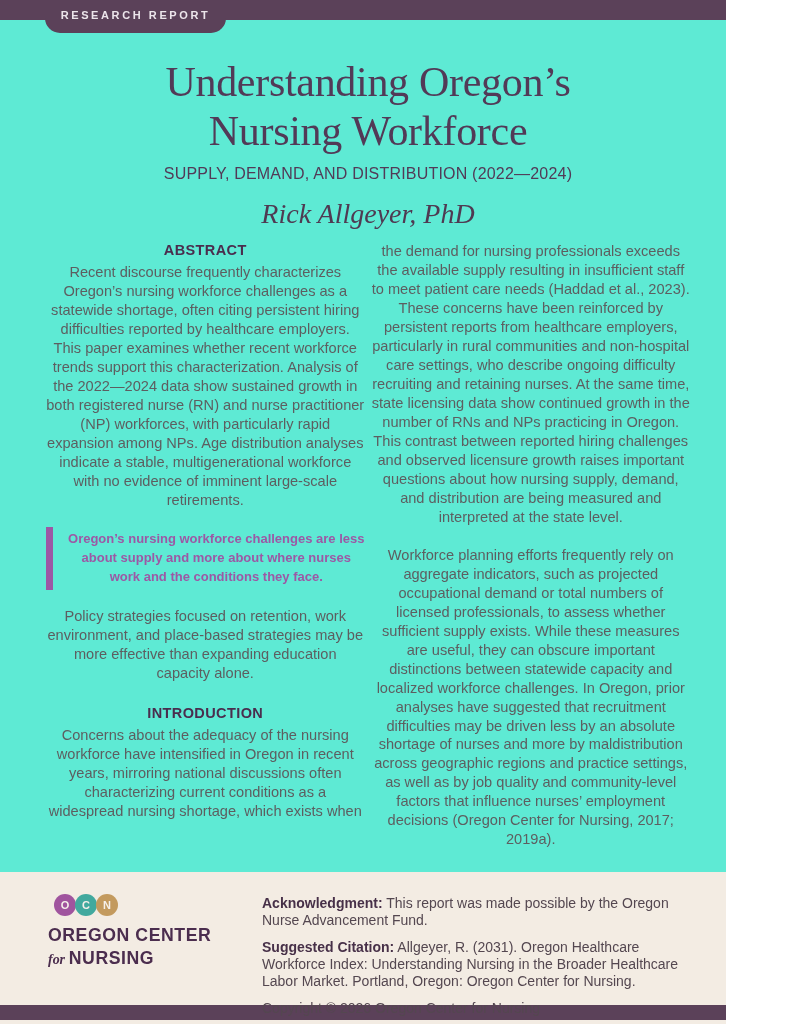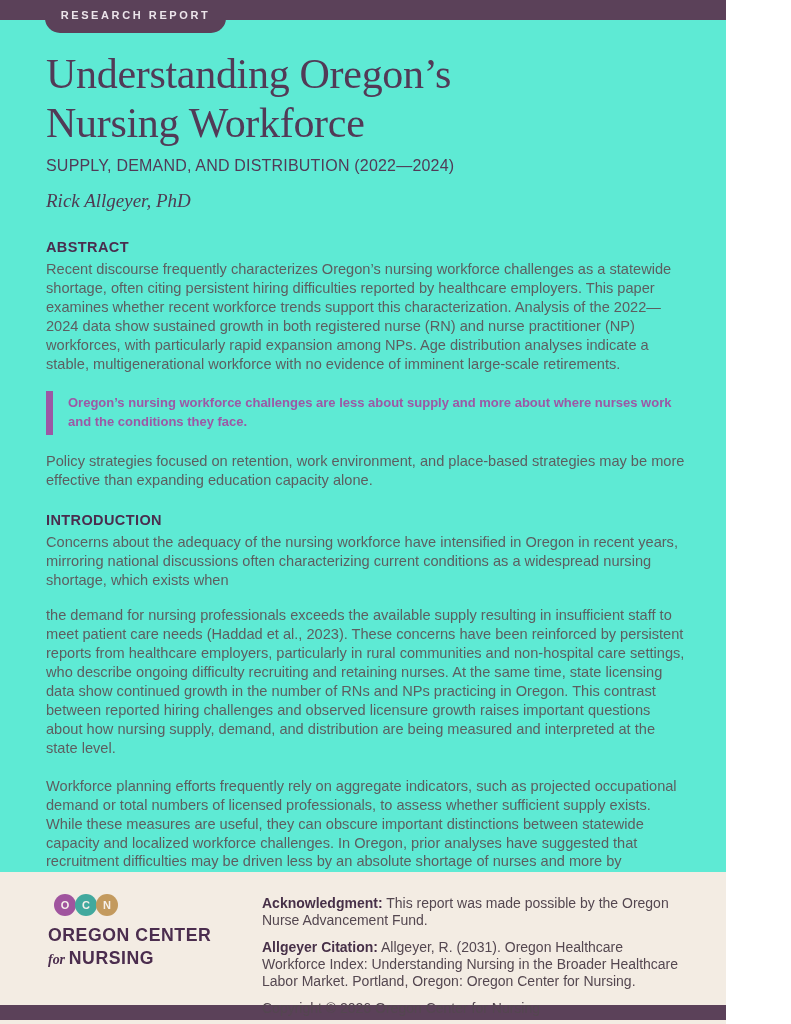--- a/index.html
+++ b/index.html
@@ -31,22 +31,23 @@
     padding-bottom: 3px;
   }
   .badge span {
     color: #ece5eb;
     font-size: 11px;
     font-weight: 600;
     letter-spacing: 2.6px;
   }
   .content {
     position: absolute;
-    top: 0; left: 0; right: 0;
+    top: 8px; left: 0; right: 0;
     padding: 50px 36px 0 46px;
+    text-align: center;
   }
   .title {
     font-family: "Liberation Serif", serif;
     font-weight: 500;
     color: #523a57;
     font-size: 42px;
     line-height: 1.17;
     letter-spacing: -0.3px;
   }
   .title span { display: block; }
@@ -54,28 +55,27 @@
     margin-top: 9px;
     color: #523a57;
     font-size: 16px;
     font-weight: 400;
     letter-spacing: 0.2px;
   }
   .author {
     margin-top: 15px;
     font-family: "Liberation Serif", serif;
     font-style: italic;
-    font-size: 19px;
+    font-size: 28px;
     color: #4f3a52;
   }
   .columns {
-    margin-top: 27px;
-    display: flex;
-    gap: 16px;
-    flex-direction: column;
+    margin-top: 12px;
+    display: flex;
+    gap: 7px;
   }
   .col { flex: 1 1 0; }
   .section-heading {
     font-size: 14.5px;
     font-weight: 700;
     letter-spacing: 0.4px;
     color: #4a2d4e;
     margin-bottom: 5px;
   }
   .body-text {
@@ -217,21 +217,21 @@
         <div class="logo-line2">
           <span class="logo-for">for</span><span class="logo-nursing">NURSING</span>
         </div>
       </div>
 
       <div class="footer-text">
         <div class="row">
           <span class="label">Acknowledgment:</span><span> This report was made possible by the Oregon Nurse Advancement Fund.</span>
         </div>
         <div class="row">
-          <span class="label">Allgeyer Citation:</span><span> Allgeyer, R. (2031). Oregon Healthcare Workforce Index: Understanding Nursing in the Broader Healthcare Labor Market. Portland, Oregon: Oregon Center for Nursing.</span>
+          <span class="label">Suggested Citation:</span><span> Allgeyer, R. (2031). Oregon Healthcare Workforce Index: Understanding Nursing in the Broader Healthcare Labor Market. Portland, Oregon: Oregon Center for Nursing.</span>
         </div>
         <div class="row" style="margin-bottom:8px">Copyright © 2026 Oregon Center for Nursing</div>
         <div class="footer-title">Understanding Oregon’s Nursing Workforce: Supply, Demand, and Distribution (2022—2024)</div>
       </div>
 
     </div>
     <div class="footer-bar"></div>
     <div class="footer-edge"></div>
   </div>
 

